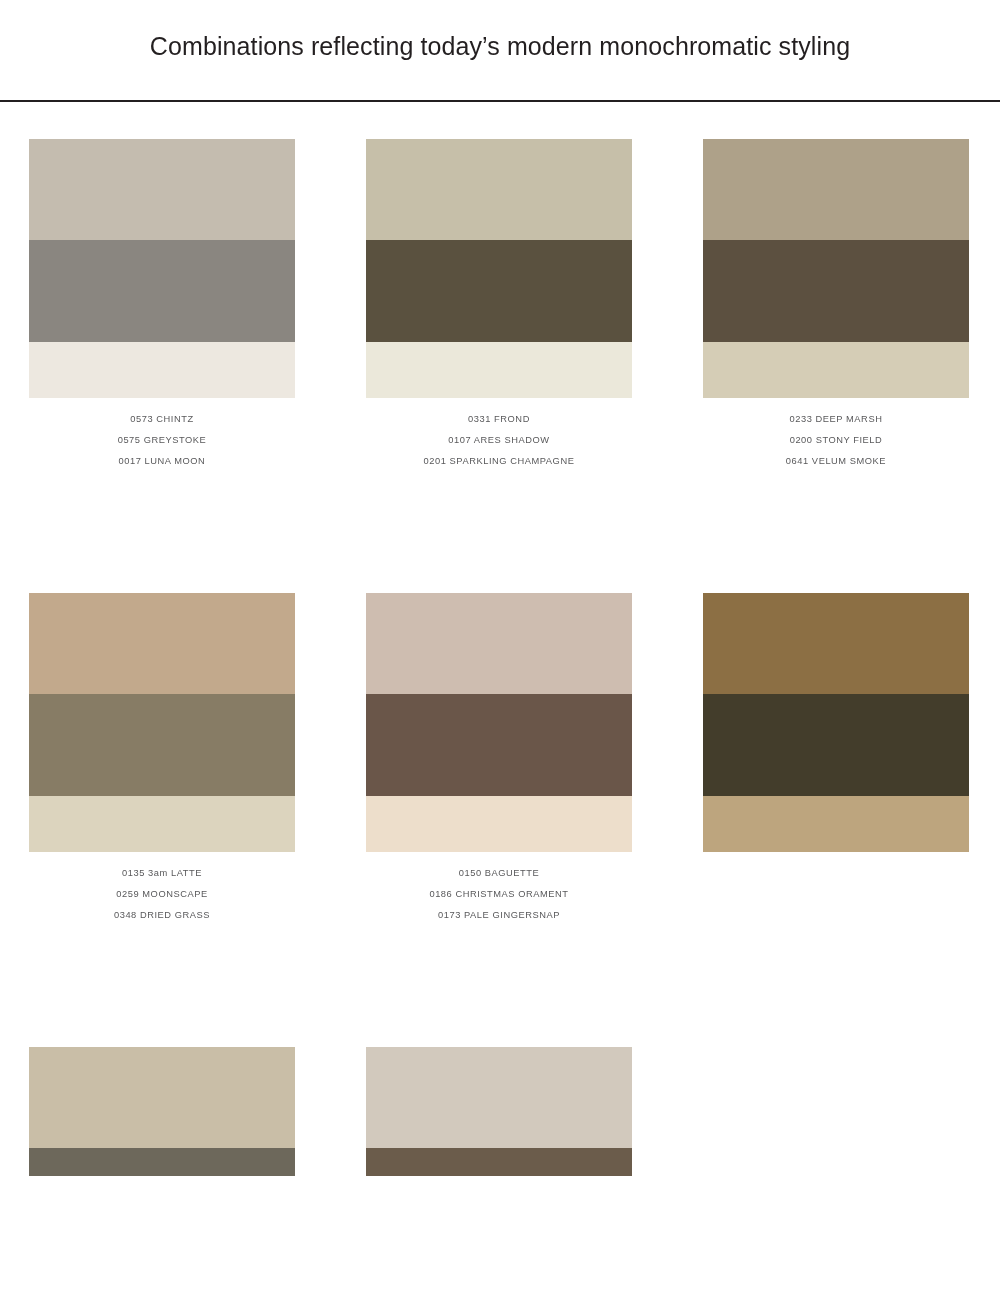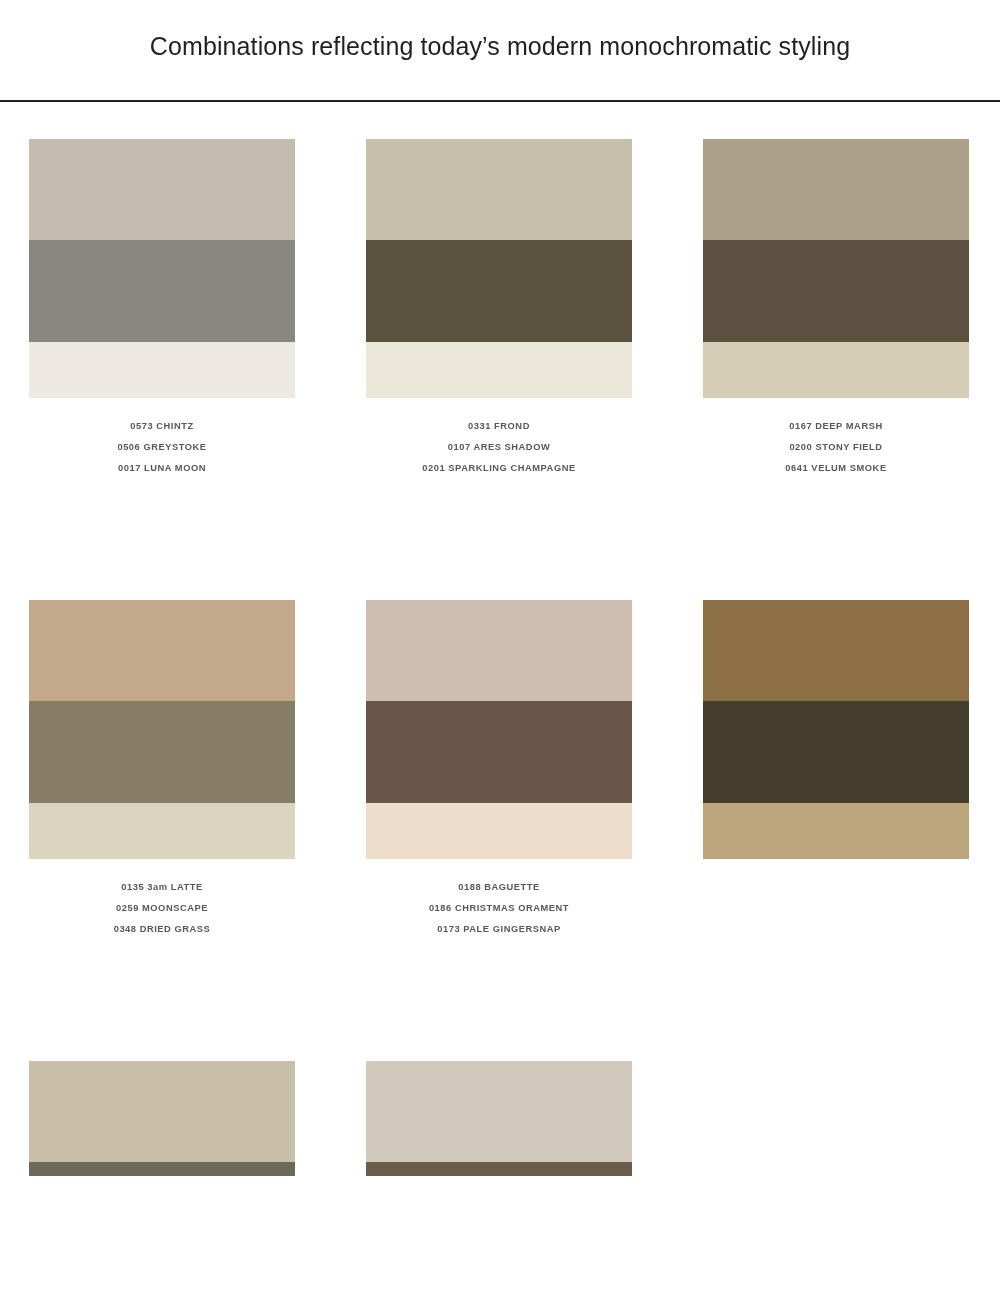--- a/index.html
+++ b/index.html
@@ -66,23 +66,22 @@
     height: 259px;
     display: flex;
     flex-direction: column;
   }
 
   .band-top    { height: 101px; }
   .band-middle { height: 102px; }
   .band-bottom { height: 56px; }
 
   .labels {
-    padding-top: 18px;
+    padding-top: 11px;
     text-align: center;
-    font-weight: bold;
   }
 
   .label {
     font-size: 9.3px;
     line-height: 21px;
     color: #58585a;
     letter-spacing: 0.55px;
     white-space: nowrap;
   }
 </style>
@@ -98,21 +97,21 @@
 
   <div class="grid">
       <div class="palette">
         <div class="swatch">
           <div class="band-top" style="background: rgb(196, 188, 175);"></div>
           <div class="band-middle" style="background: rgb(138, 134, 128);"></div>
           <div class="band-bottom" style="background: rgb(237, 232, 224);"></div>
         </div>
         <div class="labels">
           <div class="label">0573 CHINTZ</div>
-          <div class="label">0506 GREYSTOKE</div>
+          <div class="label">0575 GREYSTOKE</div>
           <div class="label">0017 LUNA MOON</div>
         </div>
       </div>
       <div class="palette">
         <div class="swatch">
           <div class="band-top" style="background: rgb(198, 191, 169);"></div>
           <div class="band-middle" style="background: rgb(90, 81, 63);"></div>
           <div class="band-bottom" style="background: rgb(235, 232, 218);"></div>
         </div>
         <div class="labels">
@@ -121,21 +120,21 @@
           <div class="label">0201 SPARKLING CHAMPAGNE</div>
         </div>
       </div>
       <div class="palette">
         <div class="swatch">
           <div class="band-top" style="background: rgb(174, 161, 137);"></div>
           <div class="band-middle" style="background: rgb(92, 80, 64);"></div>
           <div class="band-bottom" style="background: rgb(213, 205, 182);"></div>
         </div>
         <div class="labels">
-          <div class="label">0167 DEEP MARSH</div>
+          <div class="label">0233 DEEP MARSH</div>
           <div class="label">0200 STONY FIELD</div>
           <div class="label">0641 VELUM SMOKE</div>
         </div>
       </div>
       <div class="palette">
         <div class="swatch">
           <div class="band-top" style="background: rgb(194, 169, 140);"></div>
           <div class="band-middle" style="background: rgb(135, 124, 101);"></div>
           <div class="band-bottom" style="background: rgb(220, 212, 190);"></div>
         </div>
@@ -145,21 +144,21 @@
           <div class="label">0348 DRIED GRASS</div>
         </div>
       </div>
       <div class="palette">
         <div class="swatch">
           <div class="band-top" style="background: rgb(206, 189, 176);"></div>
           <div class="band-middle" style="background: rgb(106, 86, 73);"></div>
           <div class="band-bottom" style="background: rgb(237, 222, 203);"></div>
         </div>
         <div class="labels">
-          <div class="label">0188 BAGUETTE</div>
+          <div class="label">0150 BAGUETTE</div>
           <div class="label">0186 CHRISTMAS ORAMENT</div>
           <div class="label">0173 PALE GINGERSNAP</div>
         </div>
       </div>
       <div class="palette">
         <div class="swatch">
           <div class="band-top" style="background: rgb(140, 111, 68);"></div>
           <div class="band-middle" style="background: rgb(67, 61, 43);"></div>
           <div class="band-bottom" style="background: rgb(189, 165, 126);"></div>
         </div>

